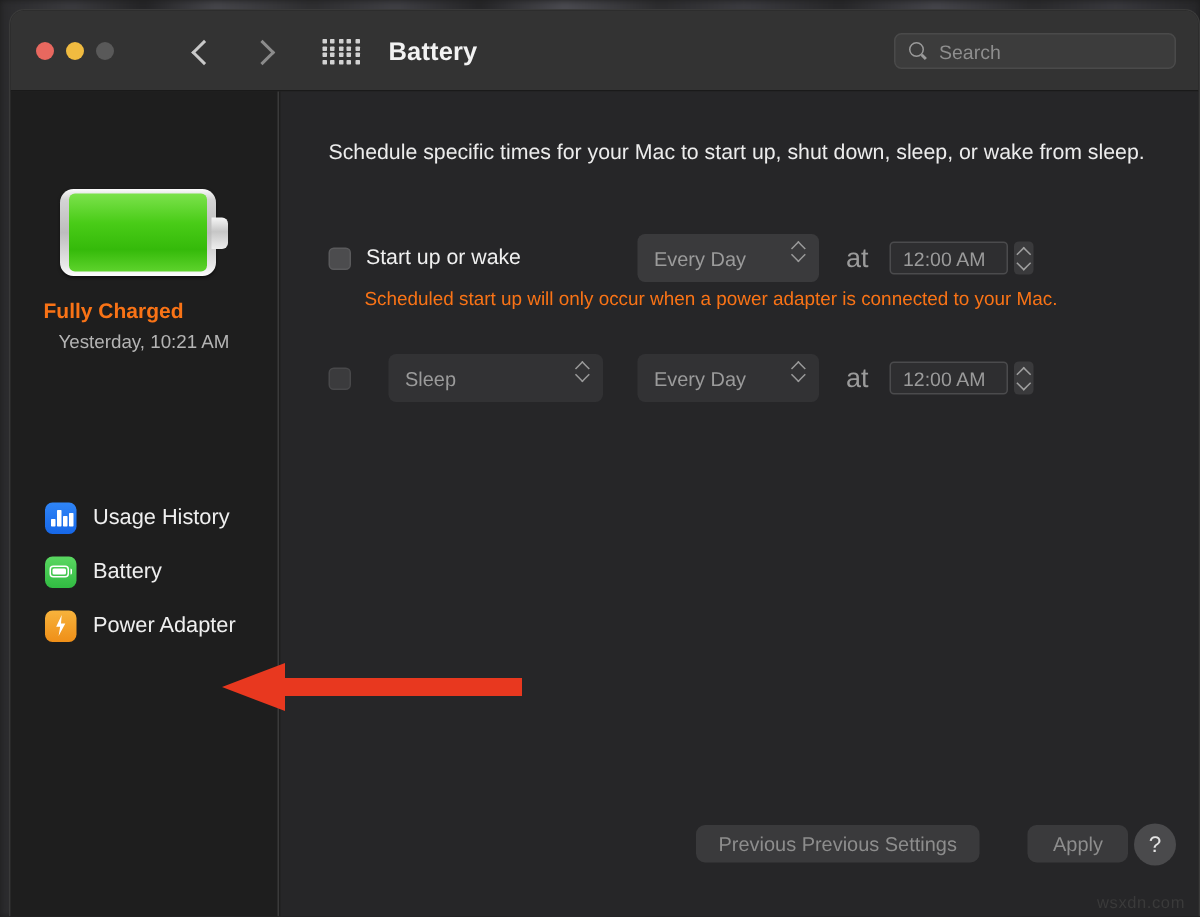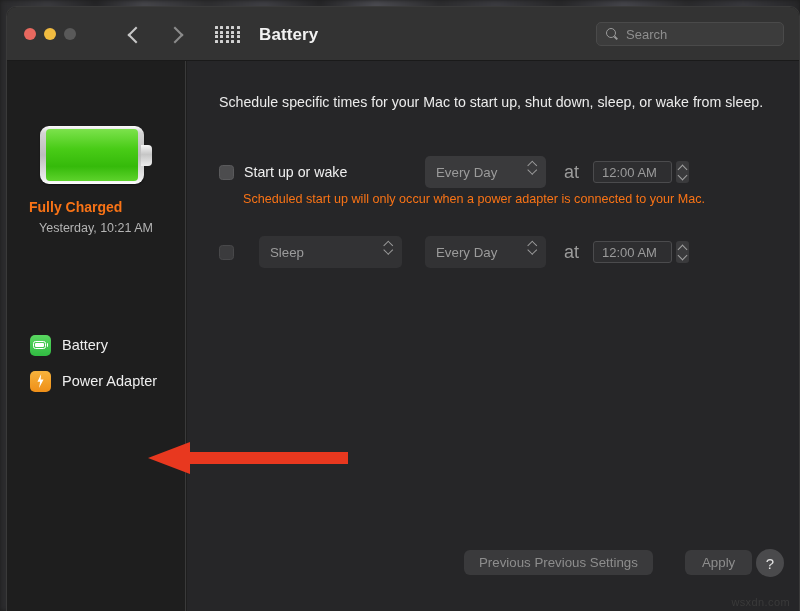--- a/index.html
+++ b/index.html
@@ -593,20 +593,31 @@
             <div id="batt-fill"></div>
           </div>
         <div id="batt-cap"></div>
       </div>
 
       <div id="charge-status">Fully Charged</div>
       <div id="charge-time">Yesterday, 10:21 AM</div>
 
       <div id="sidebar-list">
 
+        <div class="side-item">
+          <div class="side-icon ic-usage">
+            <div class="bars">
+              <i style="height:5px"></i>
+                <i style="height:11px"></i>
+                <i style="height:7px"></i>
+                <i style="height:9px"></i>
+            </div>
+          </div>
+          <div class="side-label">Usage History</div>
+        </div>
 
         <div class="side-item">
           <div class="side-icon ic-batt">
             <div class="shell"></div>
               <div class="nub"></div>
           </div>
           <div class="side-label">Battery</div>
         </div>
 
         <div class="side-item">

